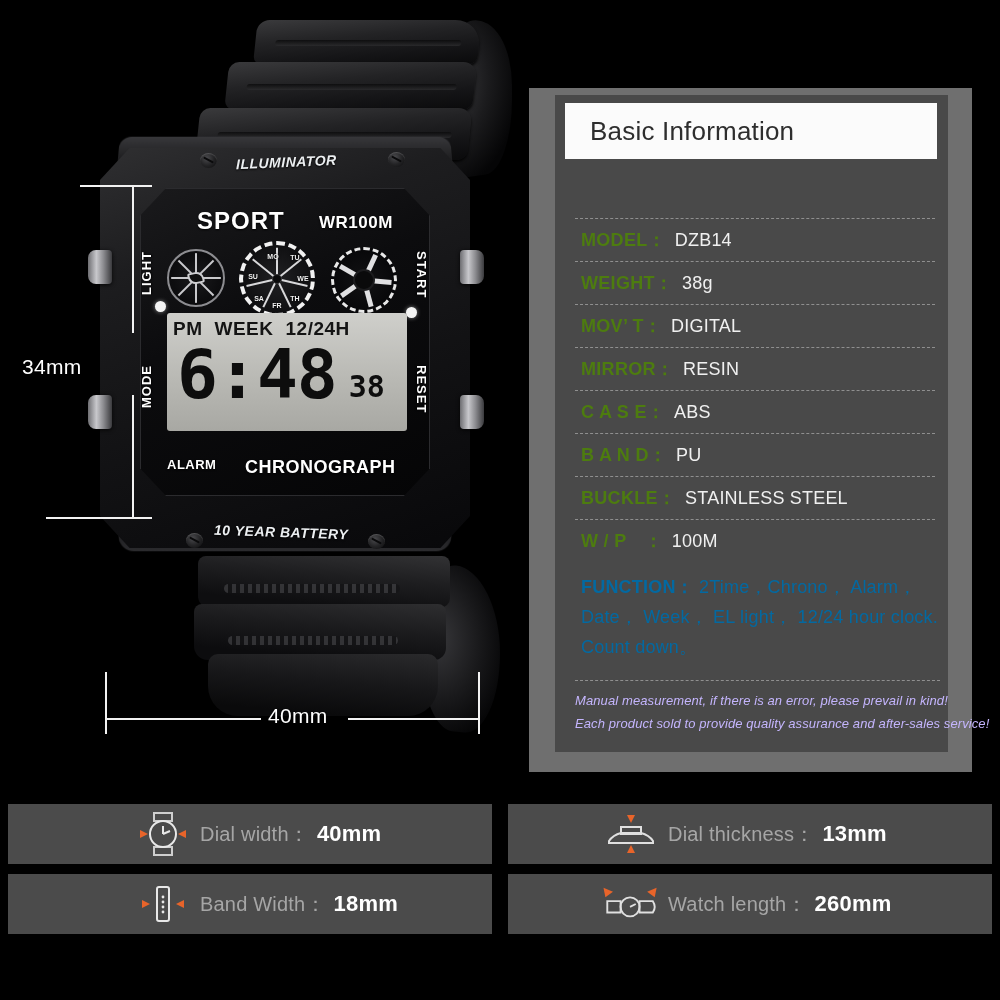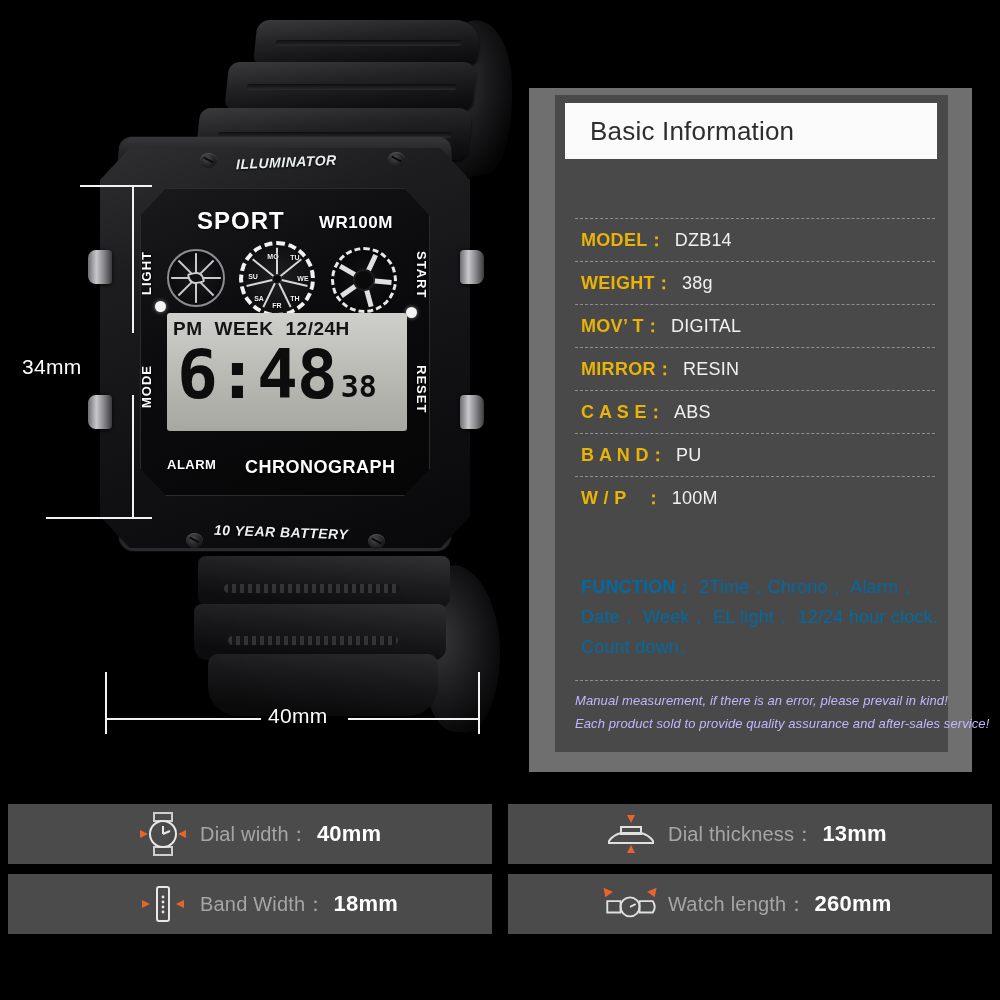--- a/index.html
+++ b/index.html
@@ -182,21 +182,21 @@
     background: linear-gradient(180deg, #cfcfcb 0%, #b9b9b4 55%, #a8a8a3 100%);
     border-radius: 3px;
   }
   .lcd-top {
     position: absolute; left: 6px; top: 5px; right: 6px;
     display: flex; gap: 12px; align-items: baseline;
     font-size: 19px; font-weight: 700; color: #141414; letter-spacing: .5px;
   }
   .lcd-main {
     position: absolute; left: 10px; top: 30px; right: 8px;
-    display: flex; align-items: flex-end; gap: 4px;
+    display: flex; align-items: flex-end; gap: 12px;
     font-family: "DejaVu Sans Mono", monospace;
     color: #0d0d0d;
   }
   .lcd-big { font-size: 68px; font-weight: 700; line-height: .95; letter-spacing: -1px; }
   .lcd-small { font-size: 30px; font-weight: 700; line-height: 1; padding-bottom: 6px; }
   .dot-l, .dot-r {
     position: absolute; width: 11px; height: 11px; border-radius: 50%;
     background: #f4f4f4; box-shadow: 0 0 4px rgba(255,255,255,.5);
   }
   .dot-l { left: 14px; top: 112px; } .dot-r { right: 12px; top: 118px; }
@@ -224,21 +224,21 @@
     background: #fbfbfb; display: flex; align-items: center; padding-left: 25px;
   }
   .spec-header-title { font-size: 26px; color: #2e2e2e; letter-spacing: .2px; }
 
   .spec-list { position: absolute; left: 575px; top: 218px; width: 360px; }
   .spec-row {
     position: relative; height: 43px; display: flex; align-items: center;
     border-top: 1px dashed #8f8f8f;
   }
   .spec-key {
-    color: #eab308; font-size: 18px; font-weight: 700; letter-spacing: .3px;
+    color: #4d7c0f; font-size: 18px; font-weight: 700; letter-spacing: .3px;
     white-space: nowrap; margin-right: 9px; padding-left: 6px;
   }
   .spec-val { color: #f0f0f0; font-size: 18px; letter-spacing: .2px; white-space: nowrap; }
 
   .fn-block { position: absolute; left: 575px; top: 572px; width: 362px; }
   .fn-line {
     color: #0369a1; font-size: 18px; line-height: 30px; letter-spacing: .2px;
     padding-left: 6px; white-space: nowrap;
   }
   .fn-line .fn-key { font-weight: 700; }
@@ -414,20 +414,24 @@
     </div>
     <div class="spec-row">
       <span class="spec-key">C A S E：</span>
       <span class="spec-val">ABS</span>
     </div>
     <div class="spec-row">
       <span class="spec-key">B A N D：</span>
       <span class="spec-val">PU</span>
     </div>
     <div class="spec-row">
+      <span class="spec-key">BUCKLE：</span>
+      <span class="spec-val">STAINLESS STEEL</span>
+    </div>
+    <div class="spec-row">
       <span class="spec-key">W / P　：</span>
       <span class="spec-val">100M</span>
     </div>
   </div>
 
   <div class="fn-block">
     <div class="fn-line">
       <span class="fn-key">FUNCTION：</span>
       <span>2Time，Chrono， Alarm，</span>
     </div>

